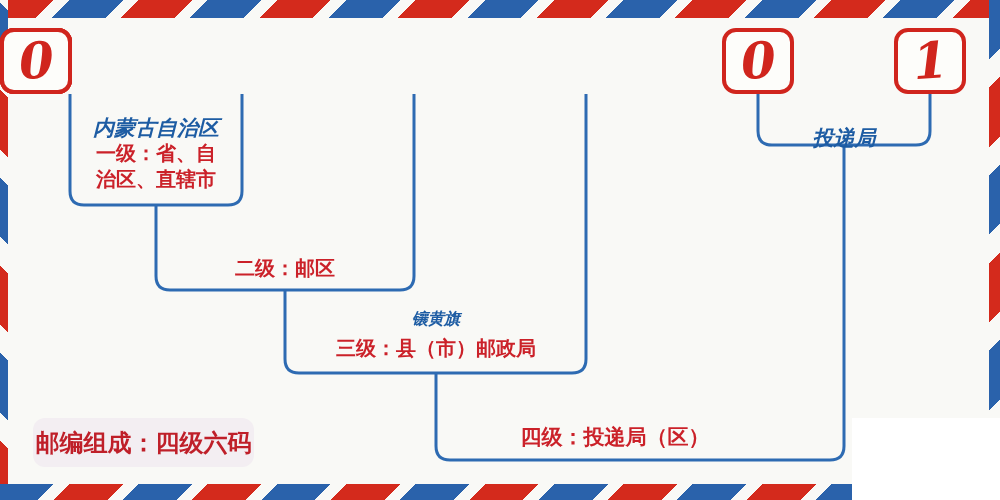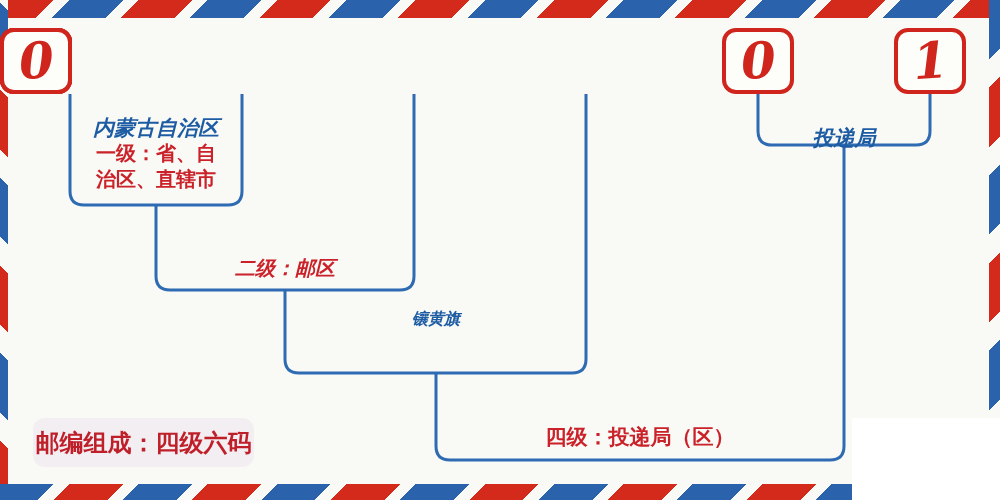--- a/index.html
+++ b/index.html
@@ -62,25 +62,25 @@
   
   .lbl{
     position:absolute;transform:translateX(-50%);
     text-align:center;font-weight:700;white-space:pre-line;
     z-index:4;line-height:1.25;
   }
   .lbl-blue{color:#1d5ca3;font-style:italic;}
   .lbl-red{color:#cb2129;}
   .lbl-l1-title{left:156px;top:115px;font-size:21px;}
   .lbl-l1-desc{left:156px;top:140px;font-size:20px;line-height:1.3;text-align:right;}
-  .lbl-l2-desc{left:285px;top:256px;font-size:20px;font-style:italic;}
+  .lbl-l2-desc{left:285px;top:256px;font-size:20px;}
   .lbl-l3-title{left:436px;top:309px;font-size:16px;}
   .lbl-l3-desc{left:436px;top:336px;font-size:20px;}
   .lbl-l4-title{left:640px;top:391px;font-size:21px;}
-  .lbl-l4-desc{left:640px;top:424px;font-size:21px;}
+  .lbl-l4-desc{left:615px;top:424px;font-size:21px;}
   .lbl-l5-title{left:844px;top:125px;font-size:21px;}
   
   .badge{
     position:absolute;left:33px;top:418px;width:221px;height:49px;
     background:#f3eef2;border-radius:12px;
     display:flex;align-items:center;justify-content:center;
     font-size:24px;font-weight:700;color:#bf1f29;z-index:3;
   }
 </style>
 </head>
@@ -120,20 +120,21 @@
     <path d="M 758 94 L 758 131 Q 758 145 772 145 L 916 145 Q 930 145 930 131 L 930 94"></path>
   </svg>
 
   <div class="lbl lbl-blue lbl-l1-title">内蒙古自治区</div>
   <div class="lbl lbl-red lbl-l1-desc">一级：省、自
 治区、直辖市</div>
 
   <div class="lbl lbl-red lbl-l2-desc">二级：邮区</div>
 
   <div class="lbl lbl-blue lbl-l3-title">镶黄旗</div>
+  <div class="lbl lbl-red lbl-l3-desc">三级：县（市）邮政局</div>
 
   <div class="lbl lbl-red lbl-l4-desc">四级：投递局（区）</div>
 
   <div class="lbl lbl-blue lbl-l5-title">投递局</div>
 
   <div class="badge">
     <span>邮编组成：四级六码</span>
   </div>
 
   <div class="corner-cover"></div>

